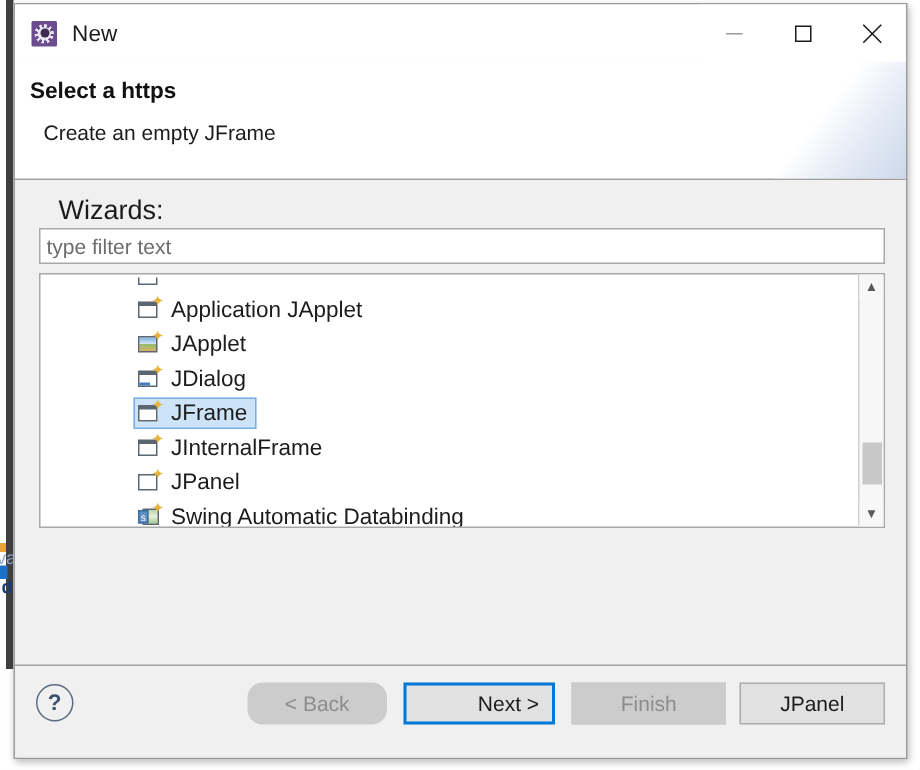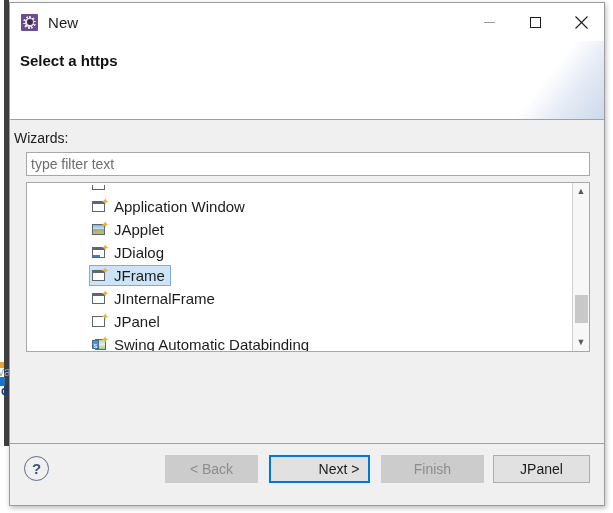--- a/index.html
+++ b/index.html
@@ -152,22 +152,22 @@
   }
 
   
   #content-area {
     flex: 1 1 auto;
     background: #f0f0f0;
     position: relative;
   }
   #wizards-label {
     position: absolute;
-    left: 4px; top: 10px;
-    font-size: 14px;
+    left: 29px; top: 10px;
+    font-size: 18px;
     color: #1c1c1c;
   }
   #filter-input {
     position: absolute;
     left: 16px; top: 32px;
     width: 564px; height: 24px;
     background: #ffffff;
     border: 1px solid #a8a8a8;
     box-sizing: border-box;
     font-family: "Liberation Sans", sans-serif;
@@ -365,21 +365,21 @@
   .wiz-button.normal {
     background: #e1e1e1;
     border: 1px solid #adadad;
     color: #1c1c1c;
   }
   .wiz-button.focused {
     background: #e1e1e1;
     border: 2px solid #0078d7;
     color: #1c1c1c;
   }
-  #back-button   { left: 155px; width: 93px; }
+  #back-button   { left: 155px; width: 93px; border-radius: 10px; }
   #next-button   { left: 259px; width: 101px; padding-left: 39px; }
   #finish-button { left: 371px; width: 103px; }
   #cancel-button { left: 483px; width: 97px; }
 
   
   #watermark {
     position: absolute;
     right: -2px; bottom: 15px;
     font-size: 14px;
     color: #e2e2e2;
@@ -421,20 +421,21 @@
         <svg width="13" height="13" viewBox="0 0 13 13">
           <line x1="0.5" y1="0.5" x2="12.5" y2="12.5" stroke="#1c1c1c" stroke-width="1.1"></line>
           <line x1="12.5" y1="0.5" x2="0.5" y2="12.5" stroke="#1c1c1c" stroke-width="1.1"></line>
         </svg>
       </div>
     </div>
   </div>
 
   <div id="header-band">
     <div id="header-title">Select a https</div>
+    <div id="header-subtitle">Create an empty JFrame</div>
 
     <div id="banner-image">
       <div class="bg"></div>
       <svg width="89" height="78" viewBox="0 0 89 78">
 
         <rect x="20" y="14" width="44" height="37" fill="#ffffff" stroke="#9aa3ad" stroke-width="1.4"></rect>
         <rect x="20.7" y="14.7" width="42.6" height="6" fill="#3e3e3e"></rect>
         <rect x="20.7" y="21.5" width="42.6" height="4" fill="#ffffff"></rect>
         <rect x="22" y="27" width="40" height="22" fill="url(#paneGrad)"></rect>
         <defs>
@@ -471,21 +472,21 @@
             </div>
           </div>
         </div>
 
         <div class="tree-row">
           <div class="sel-wrap">
             <div class="wiz-icon win">
               <div class="frame"></div>
                 <div class="spark">✦</div>
             </div>
-            <span class="row-label">Application Window</span>
+            <span class="row-label">Application JApplet</span>
           </div>
         </div>
 
         <div class="tree-row">
           <div class="sel-wrap">
             <div class="wiz-icon image">
               <div class="pic"></div>
                 <div class="spark">✦</div>
             </div>
             <span class="row-label">JApplet</span>

